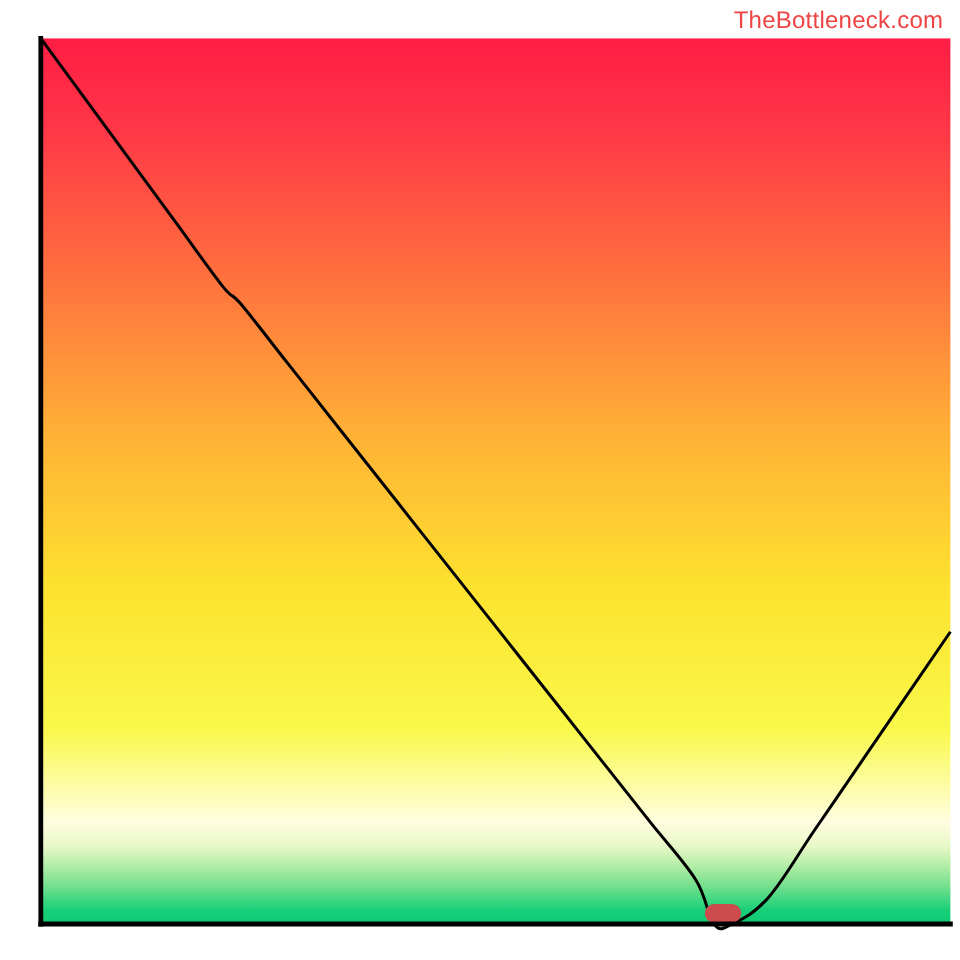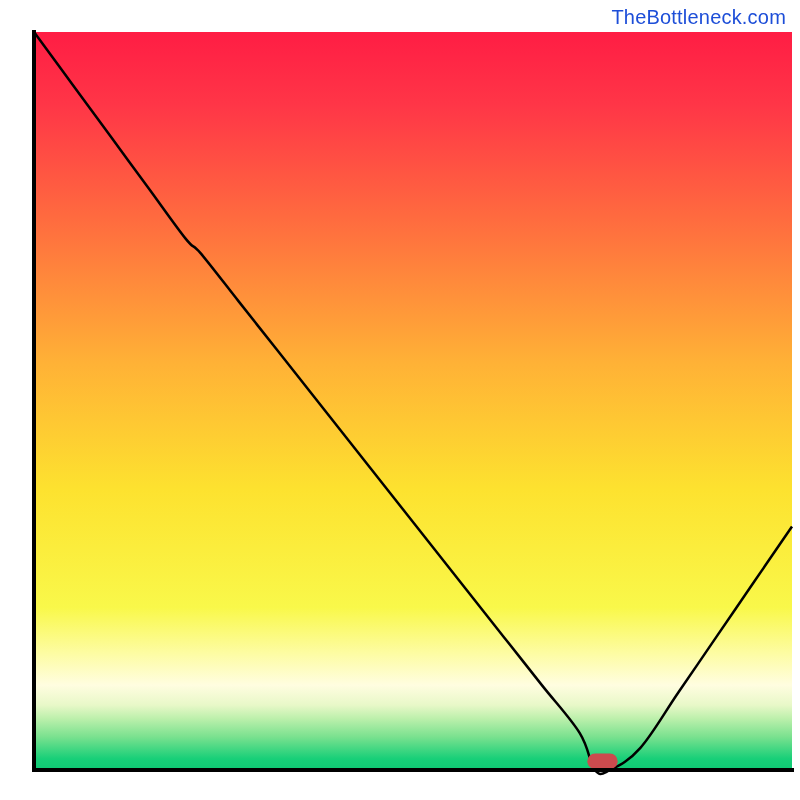--- a/index.html
+++ b/index.html
@@ -12,21 +12,21 @@
   }
   .wrap {
     position: relative;
     width: 800px;
     height: 800px;
   }
   .watermark {
     position: absolute;
     top: 6px;
     right: 14px;
-    color: #1d4ed8;
+    color: #ef4444;
     font-size: 20px;
     font-weight: 500;
     z-index: 5;
     letter-spacing: 0.2px;
   }
   svg {
     position: absolute;
     top: 0;
     left: 0;
   }

